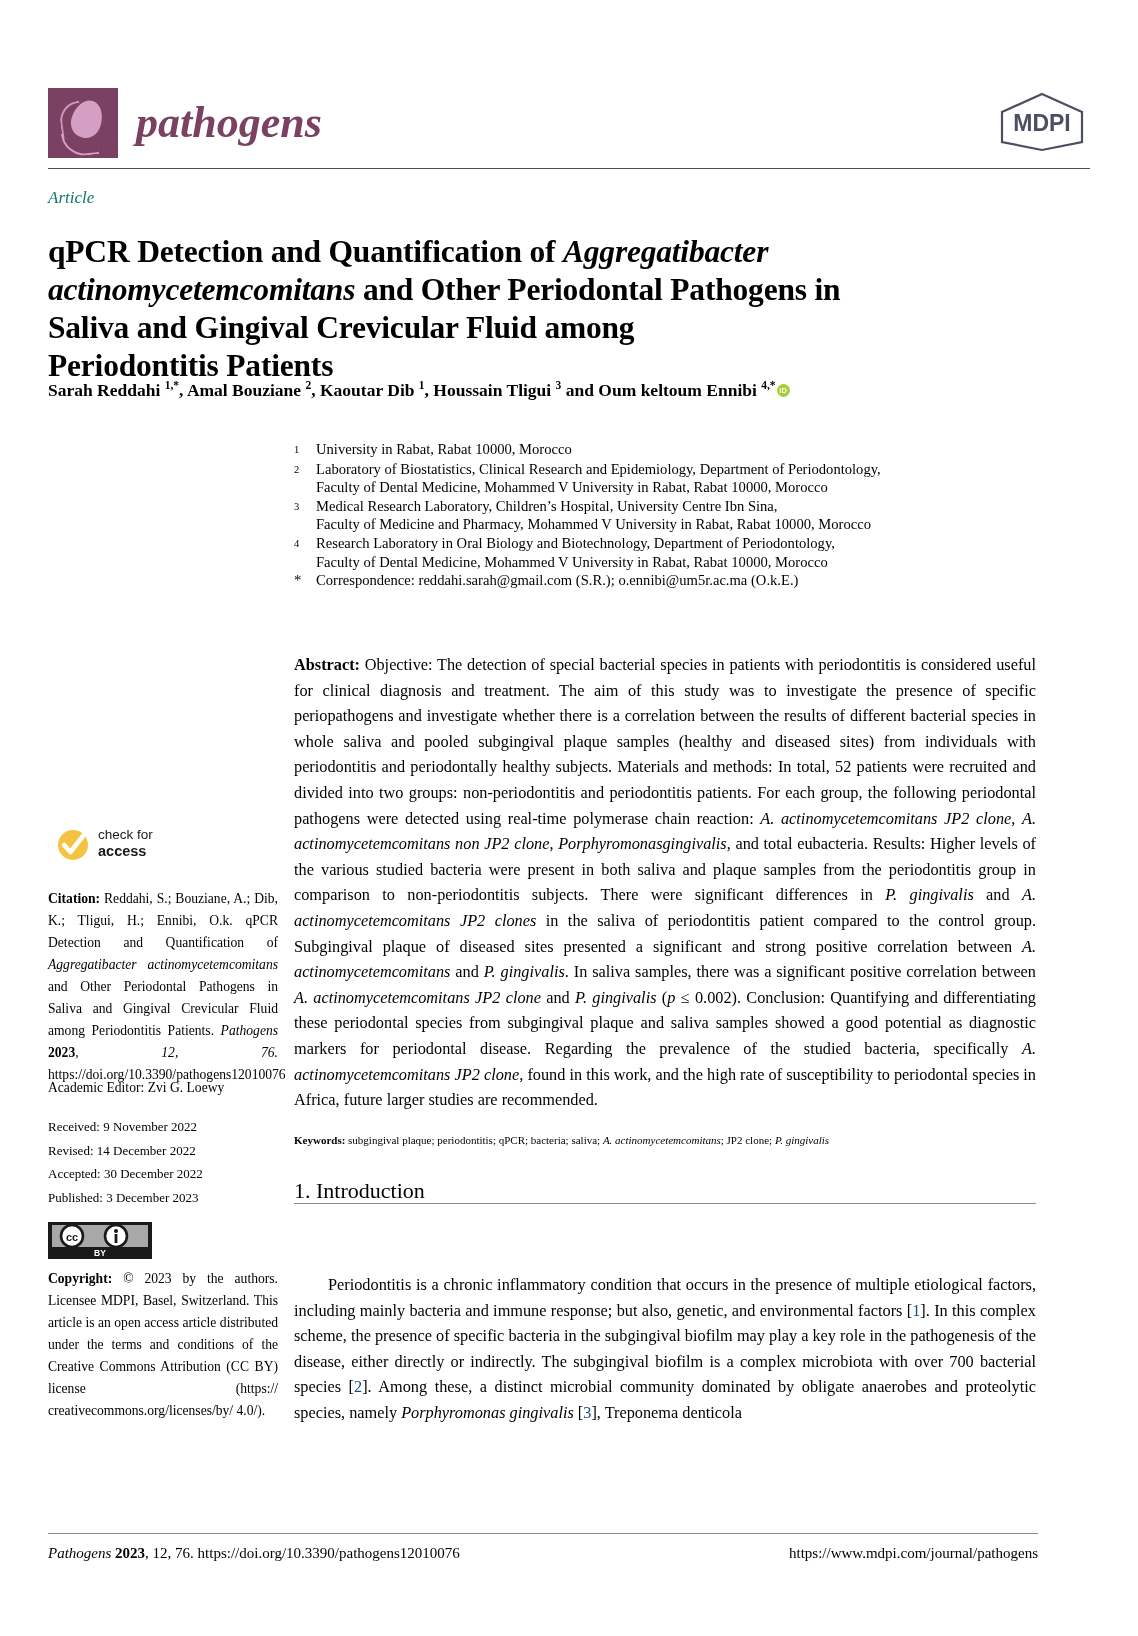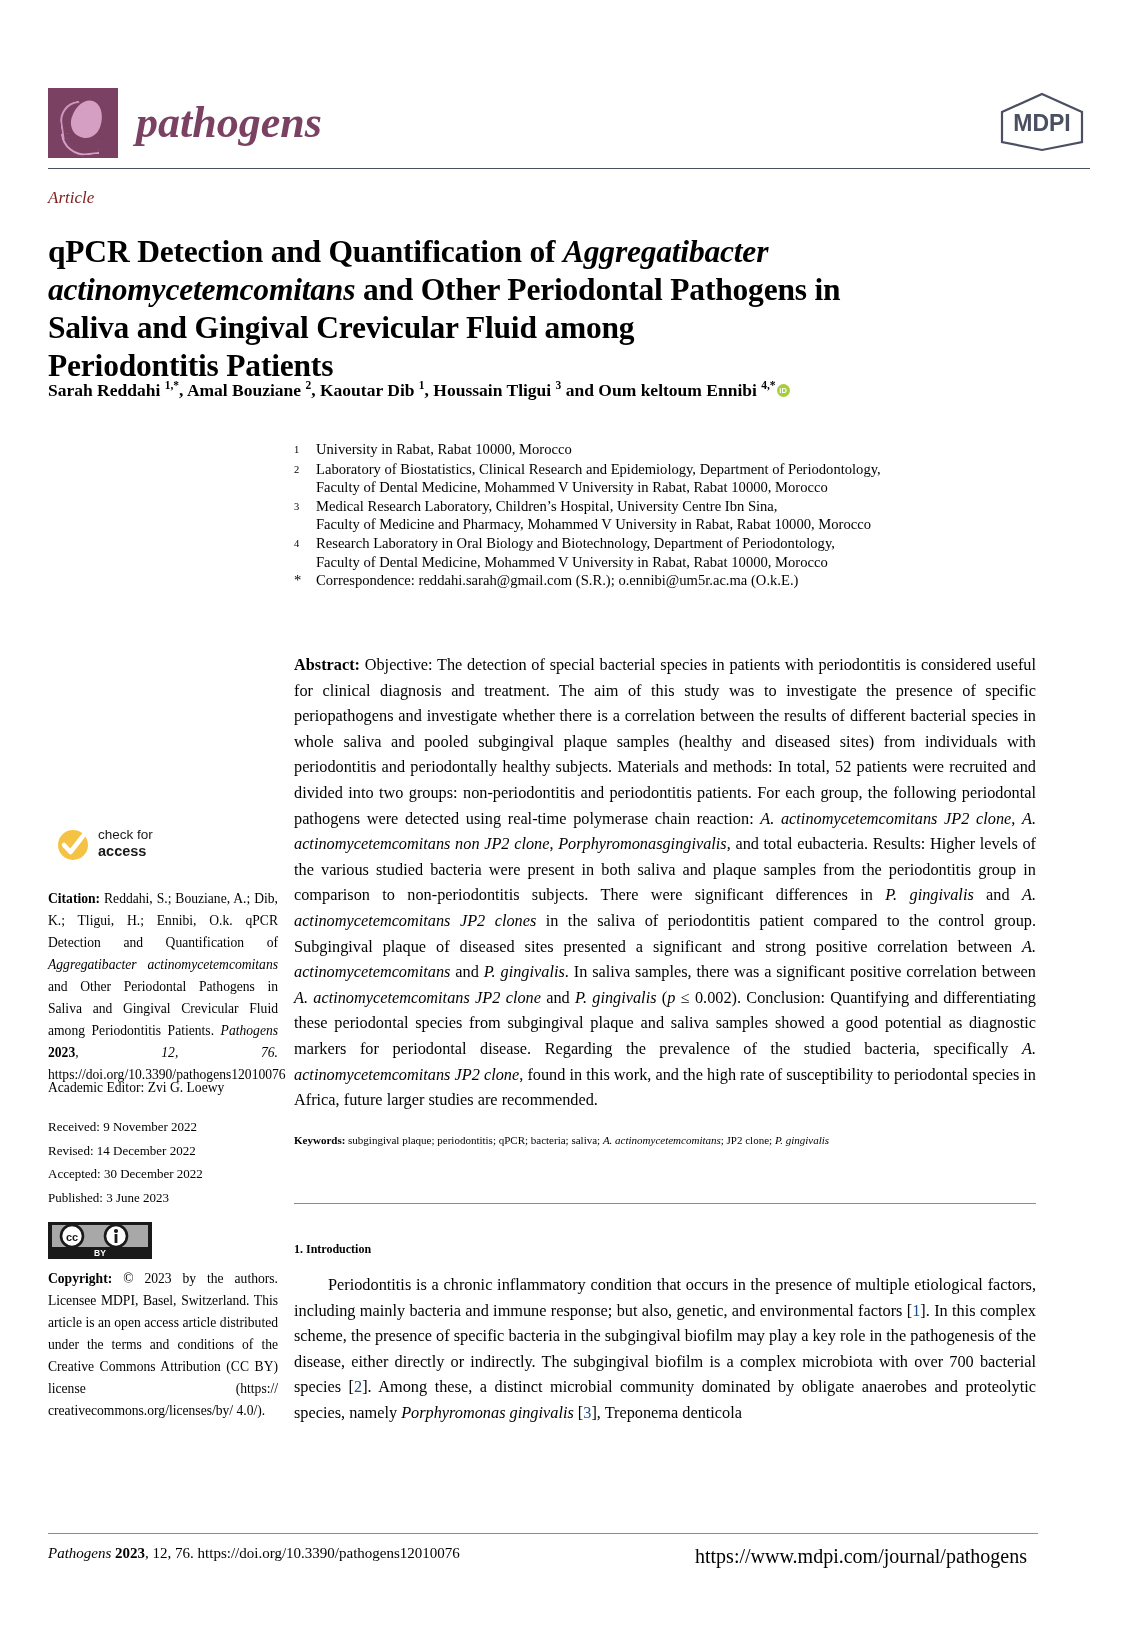--- a/index.html
+++ b/index.html
@@ -104,21 +104,21 @@
     background: #4a5061;
   }
 
   
   .article-type {
     position: absolute;
     left: 48px;
     top: 188px;
     font-style: italic;
     font-size: 17px;
-    color: #7f1d1d;
+    color: #0f766e;
   }
   .title {
     position: absolute;
     left: 48px;
     top: 212px;
     width: 960px;
     font-weight: bold;
     font-size: 31.5px;
     line-height: 38px;
     letter-spacing: -0.2px;
@@ -214,23 +214,23 @@
     top: 1203px;
     width: 742px;
     height: 1px;
     background: #8c8c8c;
   }
 
   
   .sec-heading {
     position: absolute;
     left: 294px;
-    top: 1242px;
-    font-weight: bold;
-    font-size: 12px;
+    top: 1178px;
+    font-weight: normal;
+    font-size: 22px;
   }
   .body-text {
     position: absolute;
     left: 294px;
     top: 1272px;
     width: 742px;
     font-size: 16.3px;
     line-height: 25.6px;
     text-align: justify;
   }
@@ -324,23 +324,23 @@
     position: absolute;
     left: 48px;
     top: 1545px;
     font-size: 15px;
     font-style: italic;
   }
   .footer-left b { font-weight: bold; font-style: normal; }
   .footer-left span.norm { font-style: normal; }
   .footer-right {
     position: absolute;
-    right: 111px;
+    right: 100px;
     top: 1545px;
-    font-size: 20px;
+    font-size: 15px;
   }
 </style>
 </head>
 <body>
 
 <div class="page">
 
   <div class="masthead">
     <div class="logo-wrap">
       <div class="logo-mark">
@@ -424,21 +424,21 @@
   </div>
 
   <div class="citation"><b>Citation:</b><span> Reddahi, S.; Bouziane, A.; Dib, K.; Tligui, H.; Ennibi, O.k. qPCR Detection and Quantification of </span><i>Aggregatibacter actinomycetemcomitans</i><span> and Other Periodontal Pathogens in Saliva and Gingival Crevicular Fluid among Periodontitis Patients. </span><i>Pathogens</i><b> 2023</b><i>, 12, 76. </i><span> https://doi.org/10.3390/pathogens12010076</span></div>
 
   <div class="academic-editor">Academic Editor: Zvi G. Loewy</div>
 
   <div class="dates">
     <div>Received: 9 November 2022</div>
     <div>Revised: 14 December 2022</div>
     <div>Accepted: 30 December 2022</div>
-    <div>Published: 3 June 2023</div>
+    <div>Published: 3 December 2023</div>
   </div>
 
   <div class="cc-badge">
     <svg width="104" height="37" viewBox="0 0 104 37" xmlns="http://www.w3.org/2000/svg">
       <rect x="0" y="0" width="104" height="37" fill="#1a1a1a"></rect>
       <rect x="4" y="3" width="96" height="22" fill="#a8a8a8"></rect>
       <circle cx="24" cy="14" r="11" fill="#ffffff"></circle>
       <circle cx="24" cy="14" r="11" fill="none" stroke="#1a1a1a" stroke-width="2.6"></circle>
       <text x="24" y="19" text-anchor="middle" font-family="'Liberation Sans', sans-serif" font-size="11" font-weight="bold" fill="#1a1a1a">cc</text>
       <circle cx="68" cy="14" r="11" fill="#ffffff"></circle>

